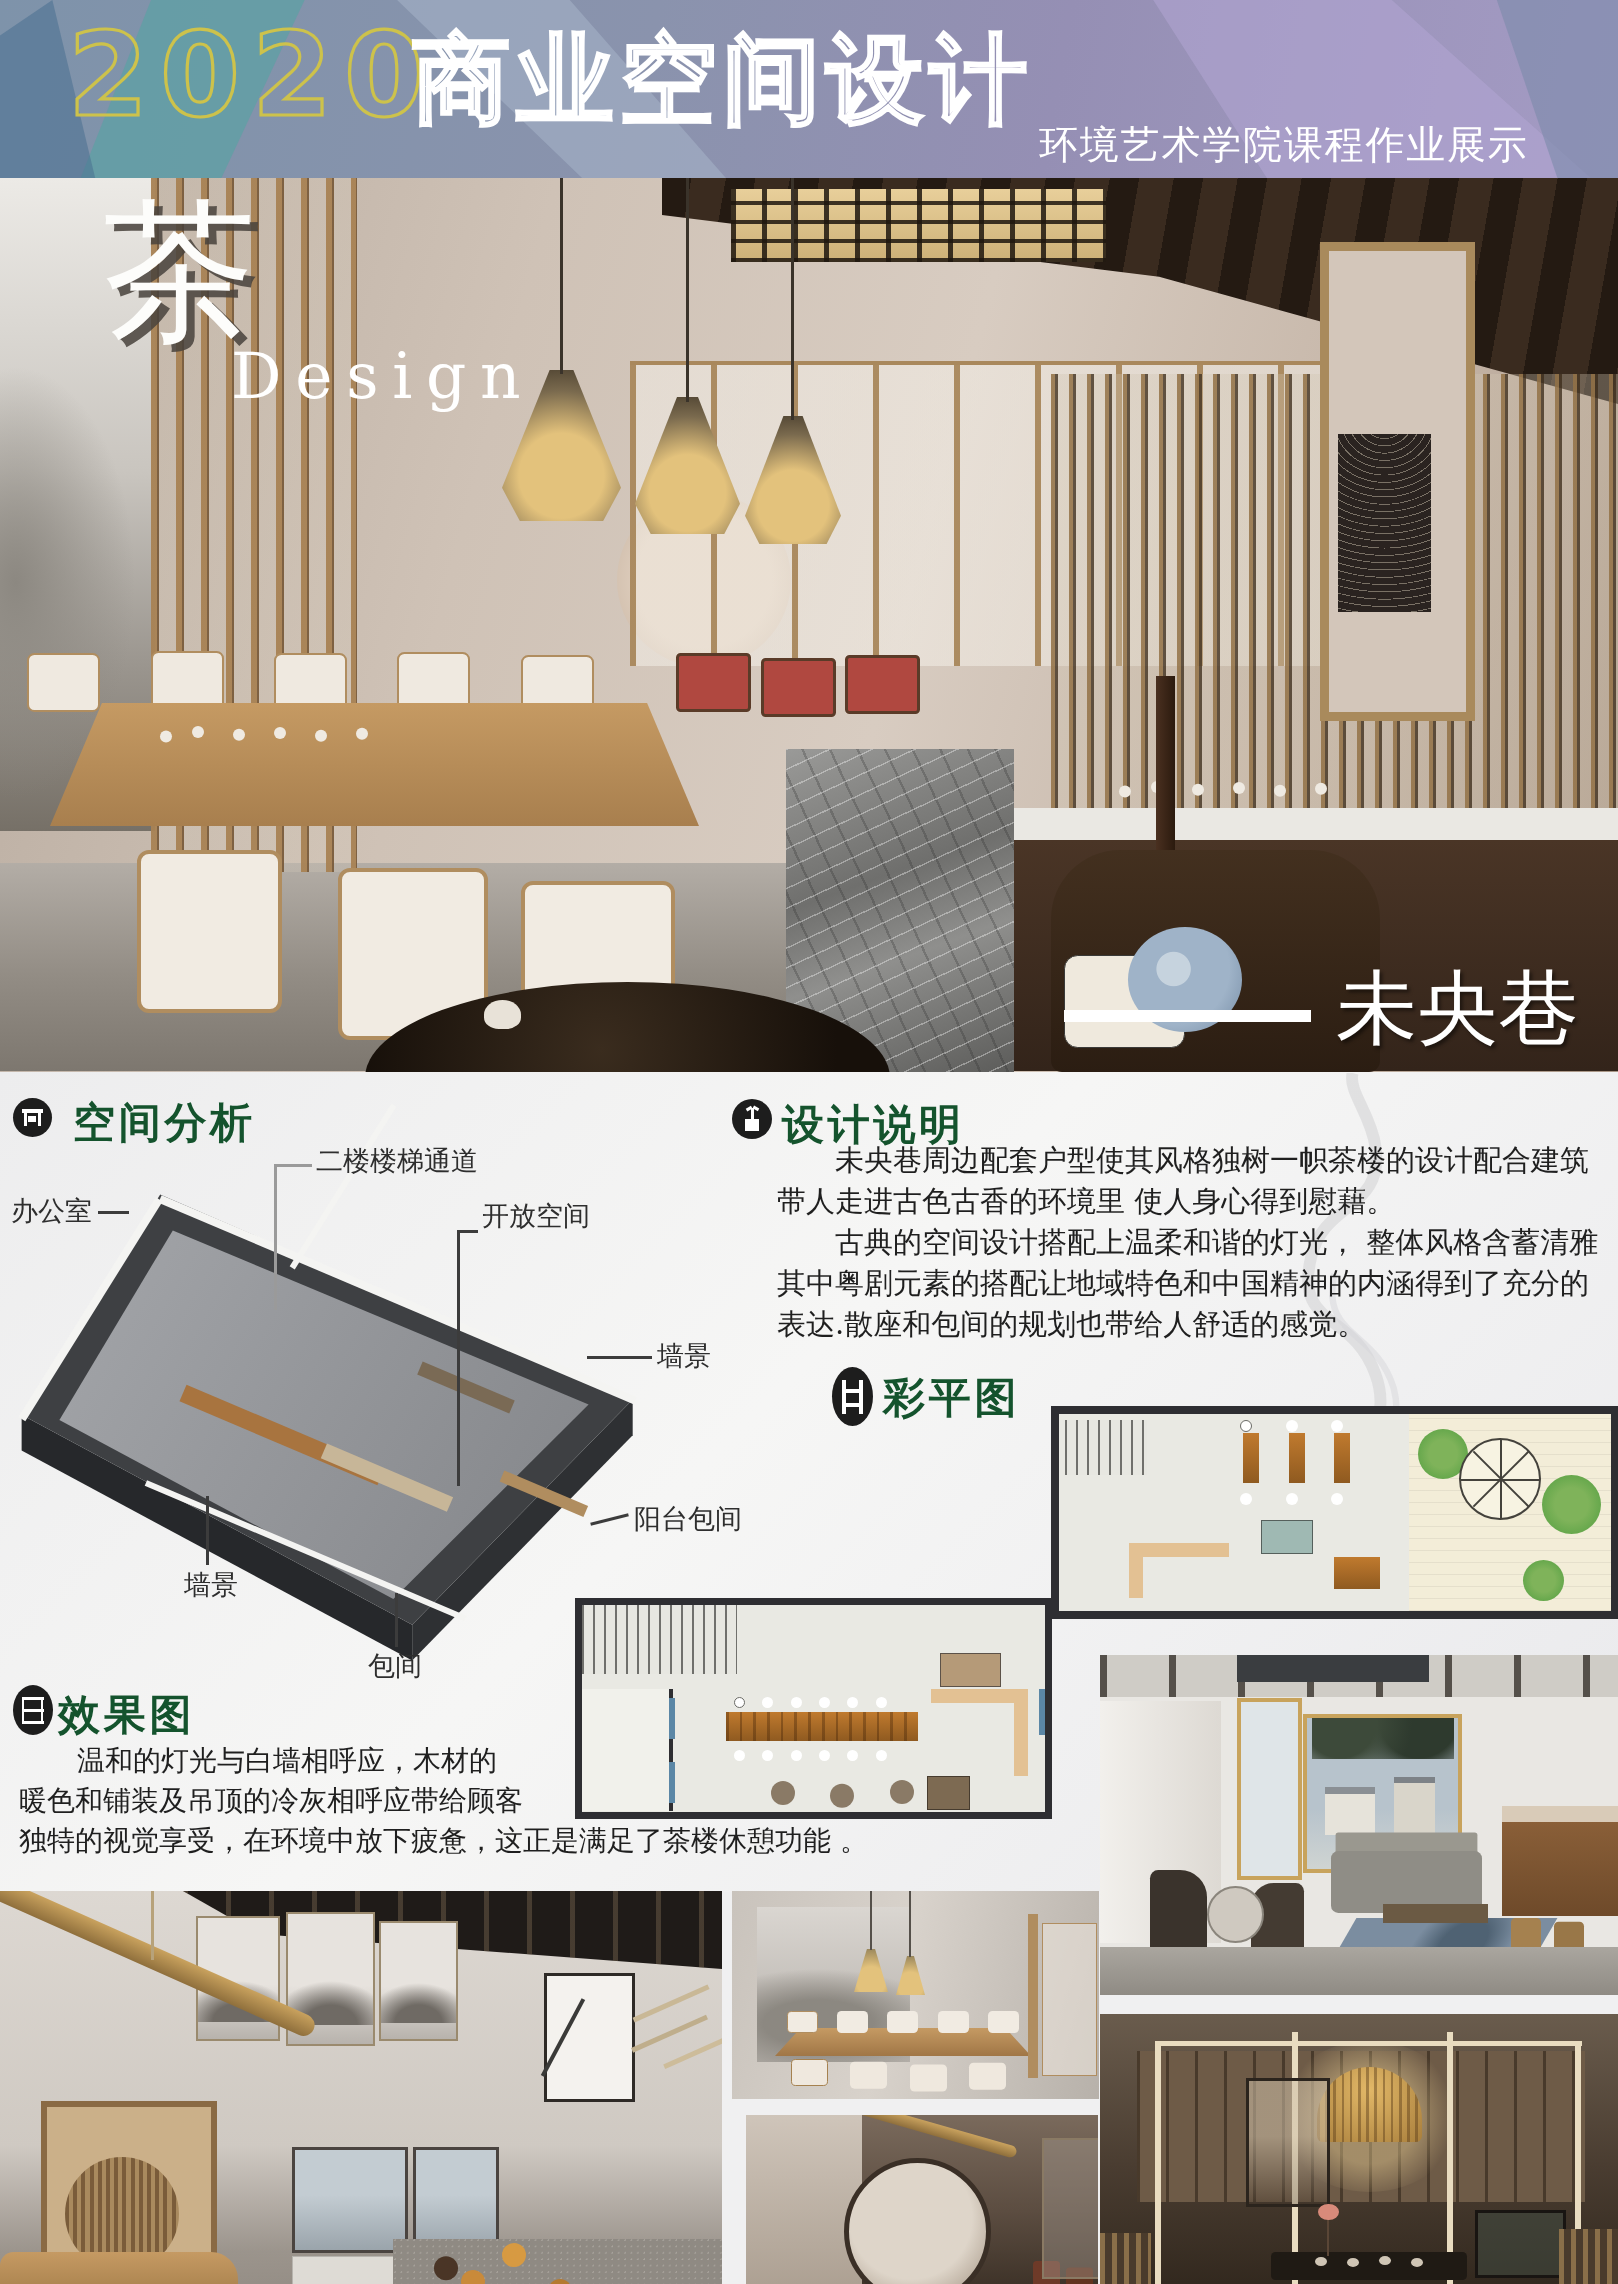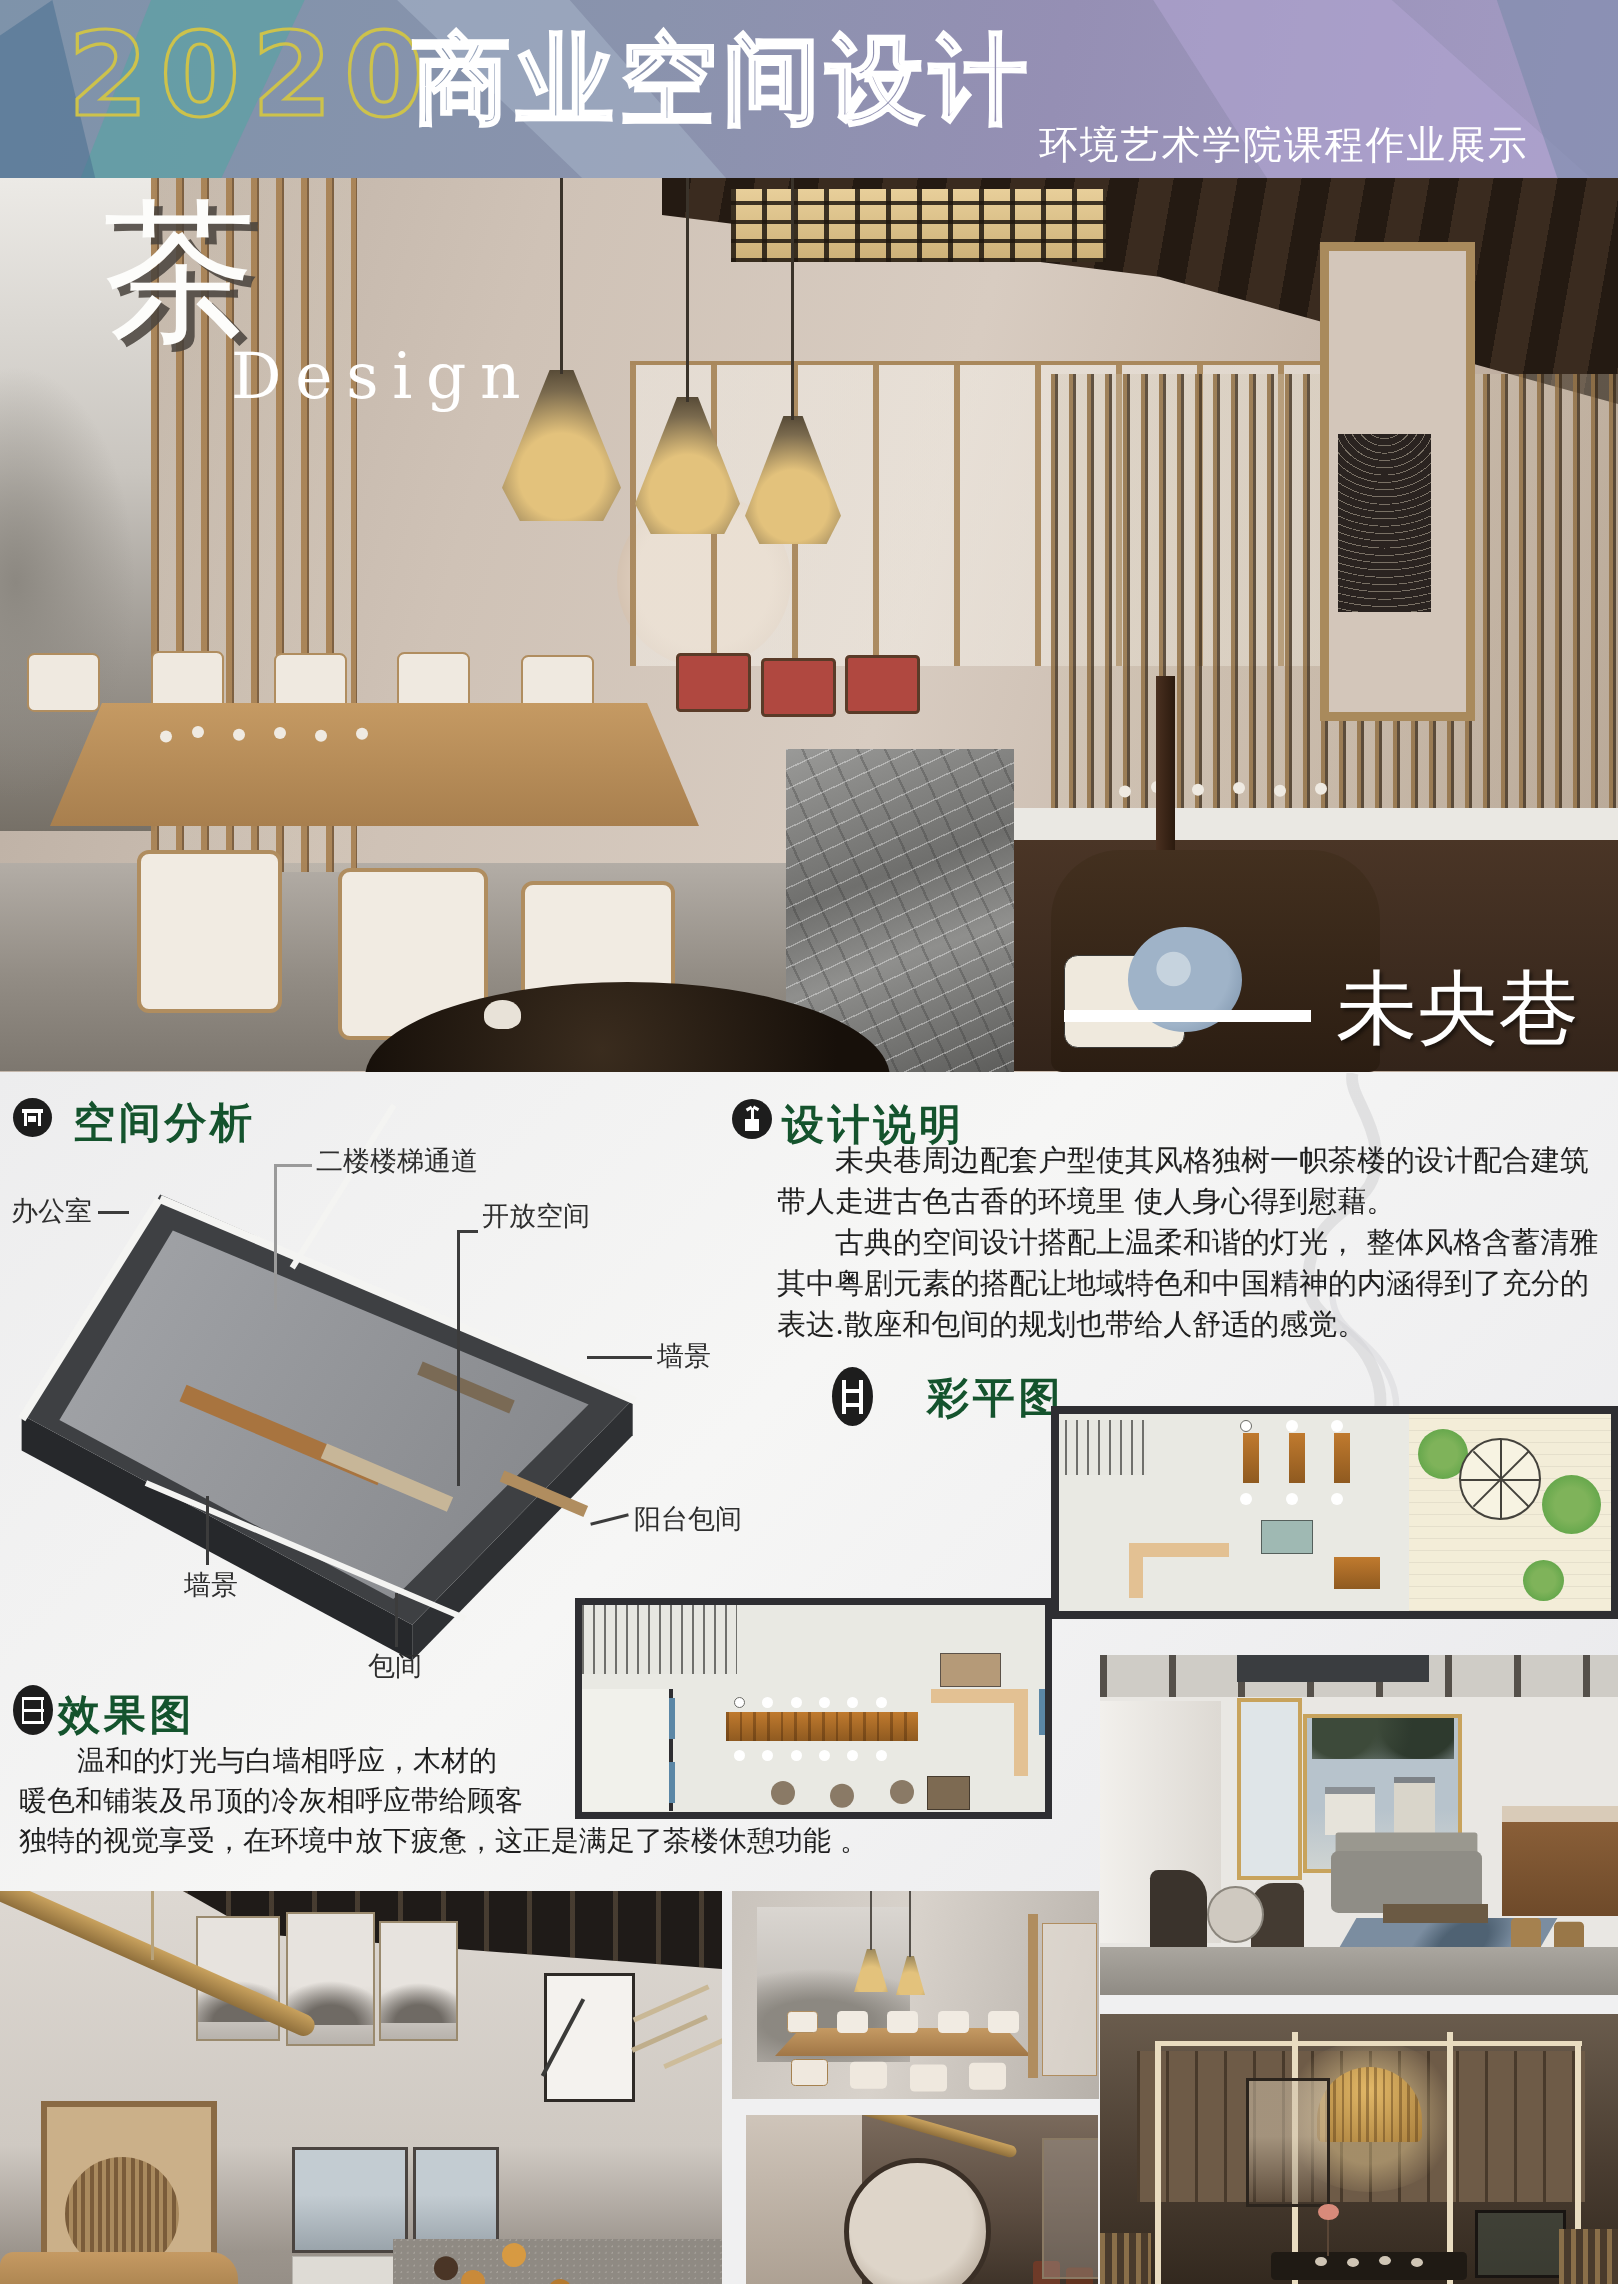--- a/index.html
+++ b/index.html
@@ -264,21 +264,21 @@
     <div>其中粤剧元素的搭配让地域特色和中国精神的内涵得到了充分的</div>
     <div>表达.散座和包间的规划也带给人舒适的感觉。</div>
   </div>
 
   <div class="abs sec-icon" style="left:832px;top:1367px;width:41px;height:59px;border-radius:50%;">
     <span class="icon-bit" style="left:10px;top:12.8px;width:3.7px;height:34px;"></span>
     <span class="icon-bit" style="left:27px;top:12.8px;width:3.7px;height:34px;"></span>
     <span class="icon-bit" style="left:10px;top:22px;width:21px;height:3.7px;"></span>
     <span class="icon-bit" style="left:10px;top:36px;width:21px;height:3.7px;"></span>
   </div>
-  <div class="abs sec-title" style="left:883px;top:1370px;font-size:42px;margin-left:44px;">彩平图</div>
+  <div class="abs sec-title" style="left:883px;top:1370px;font-size:42px;">彩平图</div>
 
   <div class="abs plan" style="left:1051px;top:1406px;width:568px;height:213px;">
     <div class="plan-floor" style="left:8.2px;top:8.2px;right:210px;bottom:8.2px;"></div>
     <div class="plan-floor" style="right:8.2px;top:8.2px;width:202px;bottom:8.2px;background:repeating-linear-gradient(0deg,rgba(0,0,0,.06) 0 1.4px,transparent 1.4px 12px),#f3edd8;"></div>
     <div class="abs stairs" style="left:13.7px;top:13.7px;width:82px;height:55px;"></div>
     <div class="abs wood" style="left:192px;top:27px;width:15.5px;height:50px;"></div>
     <div class="abs wood" style="left:238px;top:27px;width:15.5px;height:50px;"></div>
     <div class="abs wood" style="left:283px;top:27px;width:15.5px;height:50px;"></div>
     <div class="abs pdot" style="left:189px;top:13.7px;width:10px;height:10px;box-shadow:46px 0 0 #fff,91px 0 0 #fff,0 73px 0 #fff,46px 73px 0 #fff,91px 73px 0 #fff;"></div>
     <div class="abs tan" style="left:78px;top:137px;width:100px;height:13.7px;"></div>

